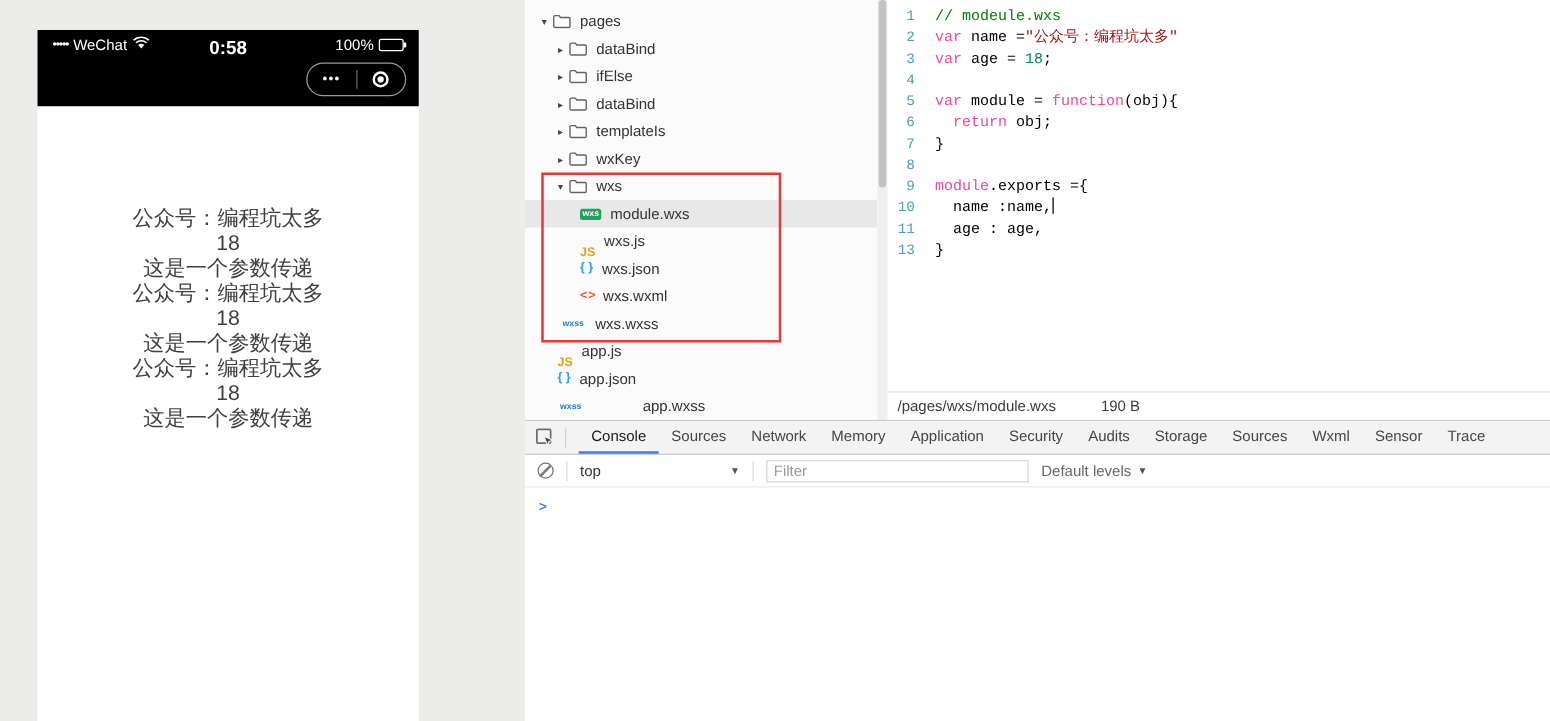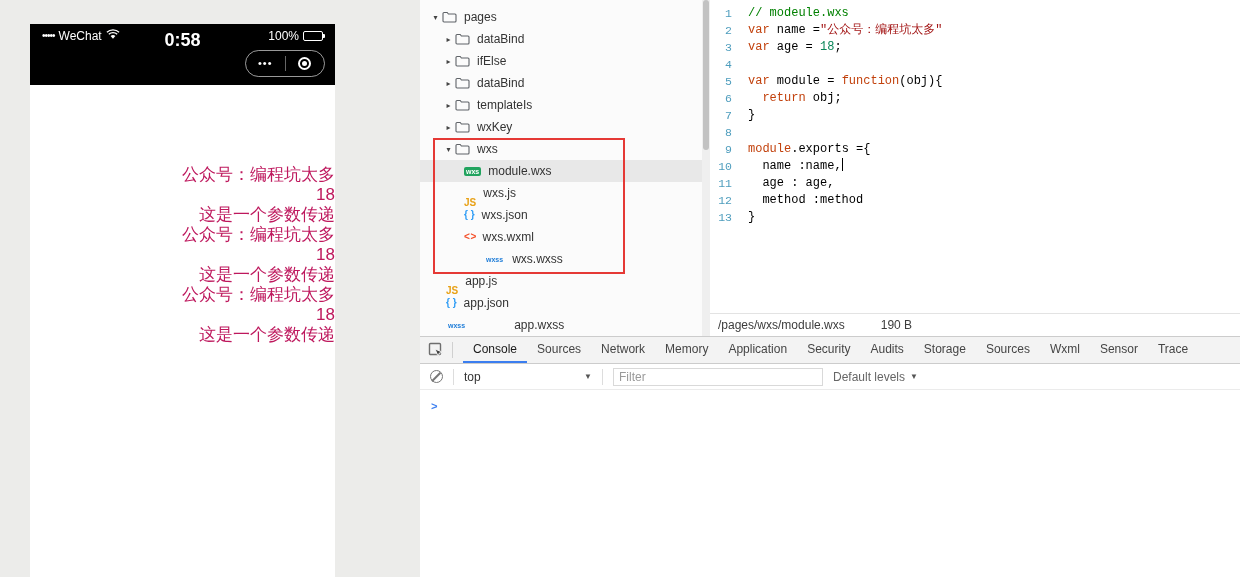--- a/index.html
+++ b/index.html
@@ -8,32 +8,32 @@
   .app { display:flex; width:1240px; height:577px; }
 
   
   .sim-panel { width:420px; height:577px; background:#ececea; position:relative; flex:none; }
   .phone { position:absolute; left:30px; top:24px; width:305px; height:553px; background:#fff; }
   .statusbar { height:61px; background:#000; position:relative; color:#fff; }
   .sb-row { display:flex; align-items:center; justify-content:space-between; padding:5px 12px 0 12px; font-size:12px; }
   .sb-left { display:flex; align-items:center; gap:4px; }
   .sb-dots { letter-spacing:-1px; font-size:10px; position:relative; top:-1px; }
   .sb-carrier { font-size:12px; }
-  .sb-time { font-size:18px; font-weight:bold; position:absolute; left:50%; transform:translateX(-50%); top:6px;text-align:center; }
+  .sb-time { font-size:15px; font-weight:bold; position:absolute; left:50%; transform:translateX(-50%); top:6px;text-align:center; }
   .sb-right { display:flex; align-items:center; gap:4px; }
   .battery { width:20px; height:10px; border:1px solid #fff; border-radius:2px; position:relative; padding:1px; }
   .battery .fill { width:100%; height:100%; background:#fff; border-radius:1px; }
   .battery:after { content:""; position:absolute; right:-3px; top:2px; width:2px; height:4px; background:#fff; border-radius:0 1px 1px 0; }
   .capsule { position:absolute; right:10px; top:26px; width:80px; height:27px; border:1px solid rgba(255,255,255,.6); border-radius:14px; display:flex; align-items:center; }
   .capsule .more { flex:1; text-align:center; font-size:11px; letter-spacing:1px; position:relative; top:-1px; }
   .capsule .cdiv { width:1px; height:15px; background:rgba(255,255,255,.4); }
   .capsule .home { flex:1; display:flex; align-items:center; justify-content:center; }
   .capsule .ring { width:13px; height:13px; border:2px solid #fff; border-radius:50%; display:flex; align-items:center; justify-content:center; }
   .capsule .dot { width:5px; height:5px; background:#fff; border-radius:50%; }
-  .phone-content { padding-top:80px; text-align:right; font-size:17px; line-height:20px; color:#be185d; }
+  .phone-content { padding-top:80px; text-align:center; font-size:17px; line-height:20px; color:#404040; }
 
   
   .ide { width:820px; display:flex; flex-direction:column; flex:none; }
   .ide-top { height:341px; display:flex; }
 
   
   .tree { width:282px; background:#fbfbfb; position:relative; overflow:hidden; padding-top:6px; flex:none; }
   .trow { height:22px; display:flex; align-items:center; font-size:12px; color:#333; white-space:nowrap; }
   .trow.selected { background:#e8e8e8; }
   .caret { width:13px; font-size:8px; color:#444; text-align:center; flex:none; }
@@ -52,21 +52,21 @@
   .splitter { width:8px; background:#efefef; position:relative; flex:none; }
   .splitter .thumb { position:absolute; top:0; left:1px; width:6px; height:150px; background:#c2c2c2; border-radius:3px; }
 
   
   .editor-area { flex:1; display:flex; flex-direction:column; background:#fff; min-width:0; }
   .code { flex:1; padding-top:5px; font-family:"Liberation Mono","DejaVu Sans Mono",monospace; font-size:12px; overflow:hidden; }
   .cline { display:flex; height:17px; line-height:17px; }
   .ln { width:38px; text-align:right; padding-right:16px; color:#4e9dbd; flex:none; font-size:11.5px; }
   .ct { white-space:pre; color:#000; }
   .tok-comment { color:#008000; }
-  .tok-keyword { color:#c2410c; }
+  .tok-keyword { color:#ec4899; }
   .tok-variable { color:#000000; }
   .tok-string { color:#a31515; }
   .tok-number { color:#098658; }
   .cursor { display:inline-block; width:1px; height:13px; background:#000; vertical-align:-2px; }
   .editor-statusbar { height:23px; border-top:1px solid #e3e3e3; display:flex; align-items:center; gap:36px; padding-left:8px; font-size:12px; color:#3c3c3c; }
 
   
   .devtools { height:288px; border-top:1px solid #ccc; display:flex; flex-direction:column; background:#fff; }
   .tabbar { height:27px; background:#f3f3f3; border-bottom:1px solid #ccc; display:flex; align-items:stretch; padding-left:8px; flex:none; }
   .inspect-wrap { display:flex; align-items:center; padding-right:8px; }
@@ -222,21 +222,21 @@
               <span class="mini json">{ }</span>
             </span>
             <span>wxs.json</span>
           </div>
           <div class="trow" style="padding-left: 44px;">
             <span class="ficon">
               <span class="mini wxml">&lt; &gt;</span>
             </span>
             <span>wxs.wxml</span>
           </div>
-          <div class="trow" style="padding-left: 64px;">
+          <div class="trow" style="padding-left: 28px;">
             <span class="ficon">
               <span class="badge wxss">wxss</span>
             </span>
             <span>wxs.wxss</span>
           </div>
           <div class="trow" style="padding-left: 26px;">
             <span class="ficon">
               <span class="mini js">JS</span>
             </span>
             <span>app.js</span>
@@ -297,24 +297,20 @@
               <span class="ln">9</span>
               <span class="ct"><span class="tok-keyword">module</span><span>.exports ={</span></span>
             </div>
             <div class="cline">
               <span class="ln">10</span>
               <span class="ct"><span>  name :name,</span><span class="cursor"></span></span>
             </div>
             <div class="cline">
               <span class="ln">11</span>
               <span class="ct"><span>  age : age,</span></span>
-            </div>
-            <div class="cline">
-              <span class="ln">12</span>
-              <span class="ct"><span>  method :method</span></span>
             </div>
             <div class="cline">
               <span class="ln">13</span>
               <span class="ct"><span>}</span></span>
             </div>
           </div>
         <div class="editor-statusbar">
           <span>/pages/wxs/module.wxs</span>
           <span>190 B</span>
         </div>

